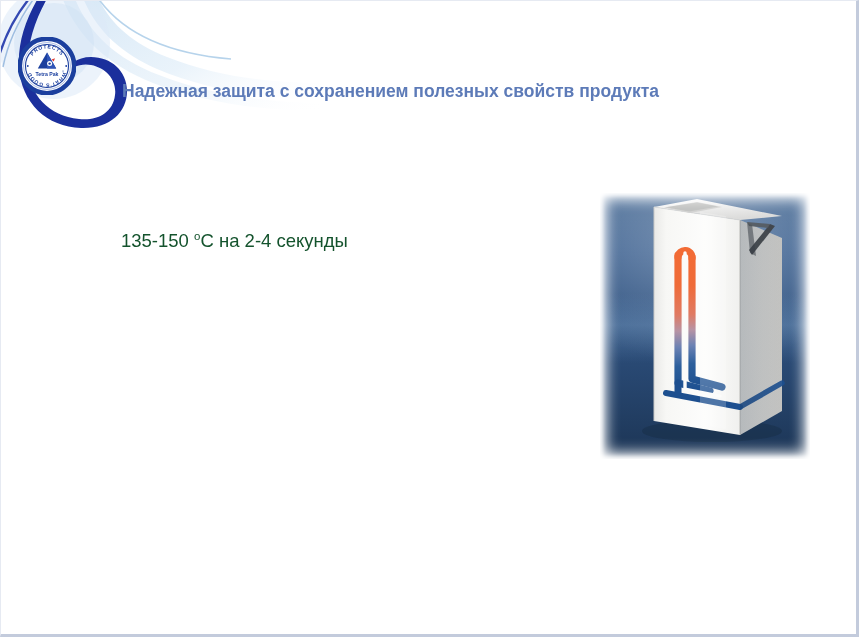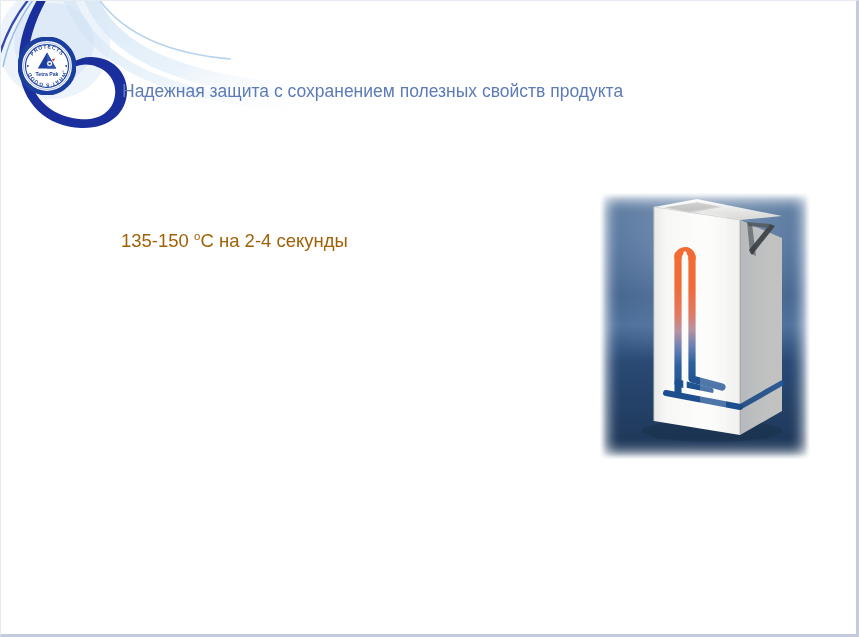--- a/index.html
+++ b/index.html
@@ -56,21 +56,21 @@
     color: #1c1c7e;
     font-weight: 400;
     white-space: nowrap;
   }
   .subtitle {
     position: absolute;
     left: 121px;
     top: 80px;
     font-size: 17.5px;
     color: #5d7bb8;
-    font-weight: 400;
+    font-weight: 700;
     white-space: nowrap;
   }
 
   
   .body-block {
     position: absolute;
     left: 120px;
     top: 209px;
     width: 492px;
   }
@@ -78,21 +78,21 @@
     font-size: 18.5px;
     line-height: 29.5px;
     color: #1f1f8c;
     margin: 0;
     font-weight: 400;
   }
   .temp-line {
     margin: 18px 0 0 0;
     font-size: 18.5px;
     line-height: 26px;
-    color: #a16207;
+    color: #14532d;
     font-weight: 400;
   }
   .temp-line sup {
     font-size: 0.62em;
     vertical-align: super;
     line-height: 0;
   }
 
   
   .photo {

